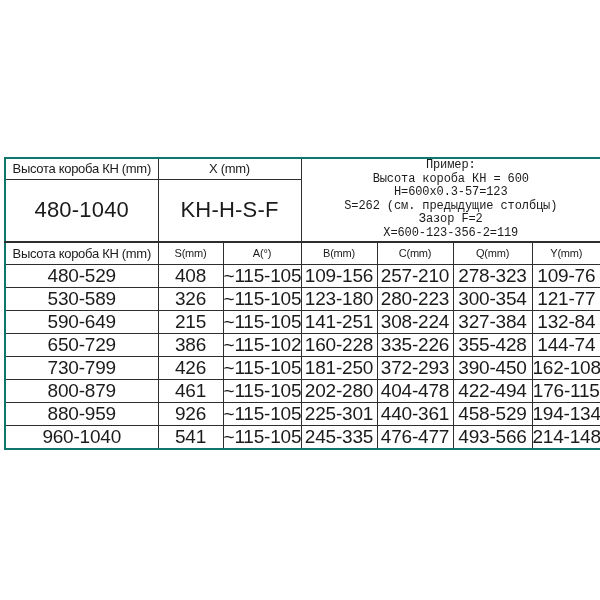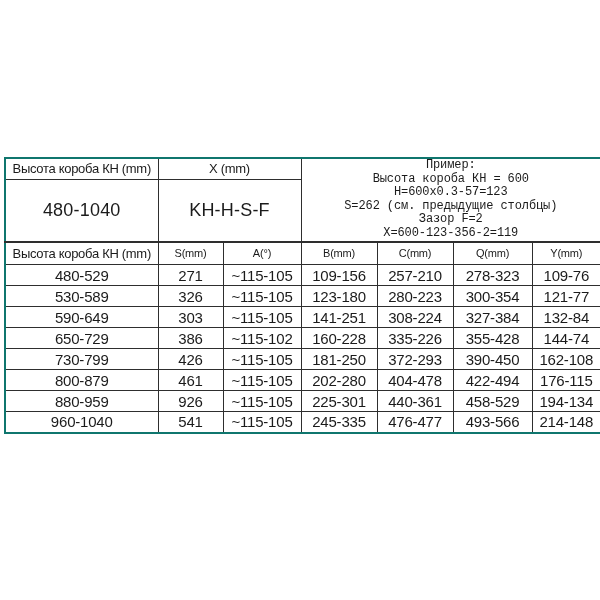--- a/index.html
+++ b/index.html
@@ -41,22 +41,22 @@
   tr.r-top-val  { height: 58px; }
   tr.r-head2    { height: 23px; }
   tr.r-data     { height: 21px; }
   tr.r-head2 th, tr.r-head2 td { border-top: 2px solid #2e2e2e; }
   .bhead {
     font-weight: bold;
     font-size: 13px;
     letter-spacing: -0.3px;
   }
   .hdr2 { font-size: 11px; letter-spacing: -0.2px; }
-  .val  { font-size: 15px; letter-spacing: -0.2px; }
-  .big  { font-size: 18px; letter-spacing: 0.2px; }
+  .val  { font-size: 19px; letter-spacing: -0.2px; }
+  .big  { font-size: 22px; letter-spacing: 0.2px; }
   td.example {
     text-align: left;
     vertical-align: top;
     padding: 5px 3px 0 11px;
     white-space: normal;
   }
   .ex-line {
     font-size: 12px;
     line-height: 13.6px;
     letter-spacing: -0.1px;
@@ -103,39 +103,39 @@
       <th class="hdr2">S(mm)</th>
       <th class="hdr2">A(°)</th>
       <th class="hdr2">B(mm)</th>
       <th class="hdr2">C(mm)</th>
       <th class="hdr2">Q(mm)</th>
       <th class="hdr2">Y(mm)</th>
     </tr>
 
     <tr class="r-data">
       <td class="val">480-529</td>
-      <td class="val">271</td>
+      <td class="val">408</td>
       <td class="val">~115-105</td>
       <td class="val">109-156</td>
       <td class="val">257-210</td>
       <td class="val">278-323</td>
       <td class="val">109-76</td>
     </tr>
     <tr class="r-data">
       <td class="val">530-589</td>
       <td class="val">326</td>
       <td class="val">~115-105</td>
       <td class="val">123-180</td>
       <td class="val">280-223</td>
       <td class="val">300-354</td>
       <td class="val">121-77</td>
     </tr>
     <tr class="r-data">
       <td class="val">590-649</td>
-      <td class="val">303</td>
+      <td class="val">215</td>
       <td class="val">~115-105</td>
       <td class="val">141-251</td>
       <td class="val">308-224</td>
       <td class="val">327-384</td>
       <td class="val">132-84</td>
     </tr>
     <tr class="r-data">
       <td class="val">650-729</td>
       <td class="val">386</td>
       <td class="val">~115-102</td>

